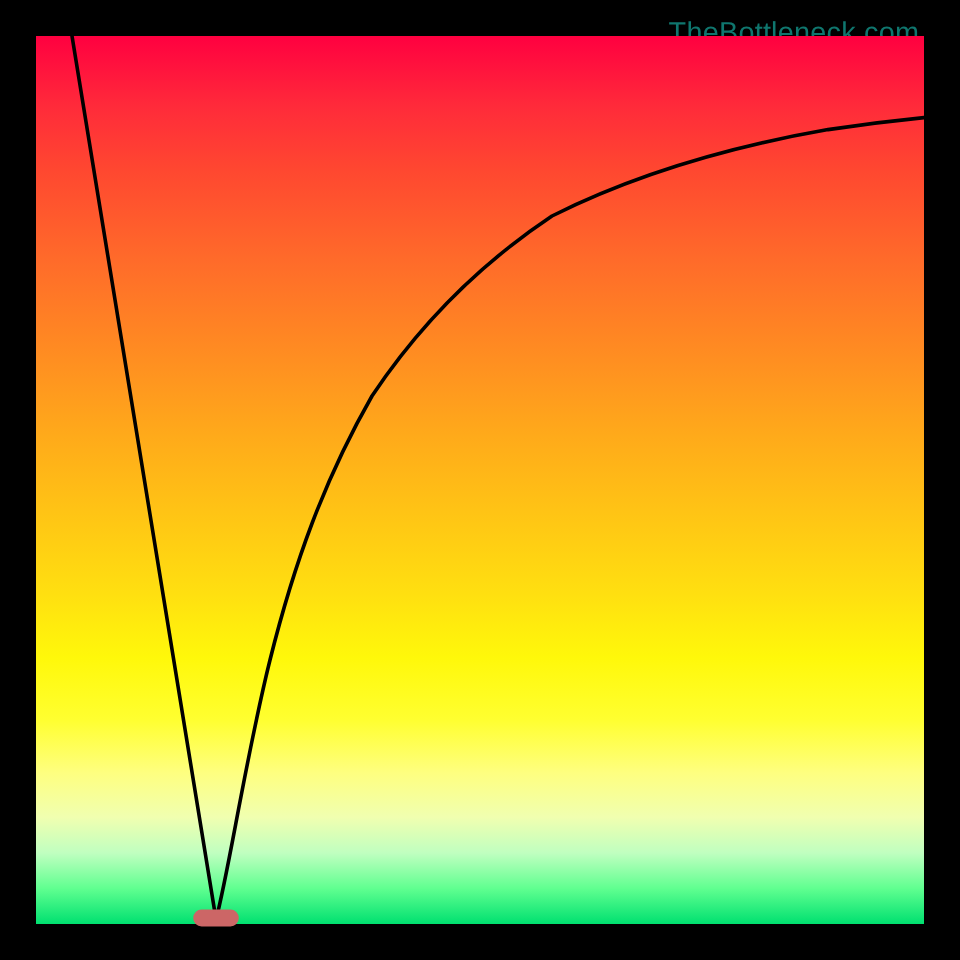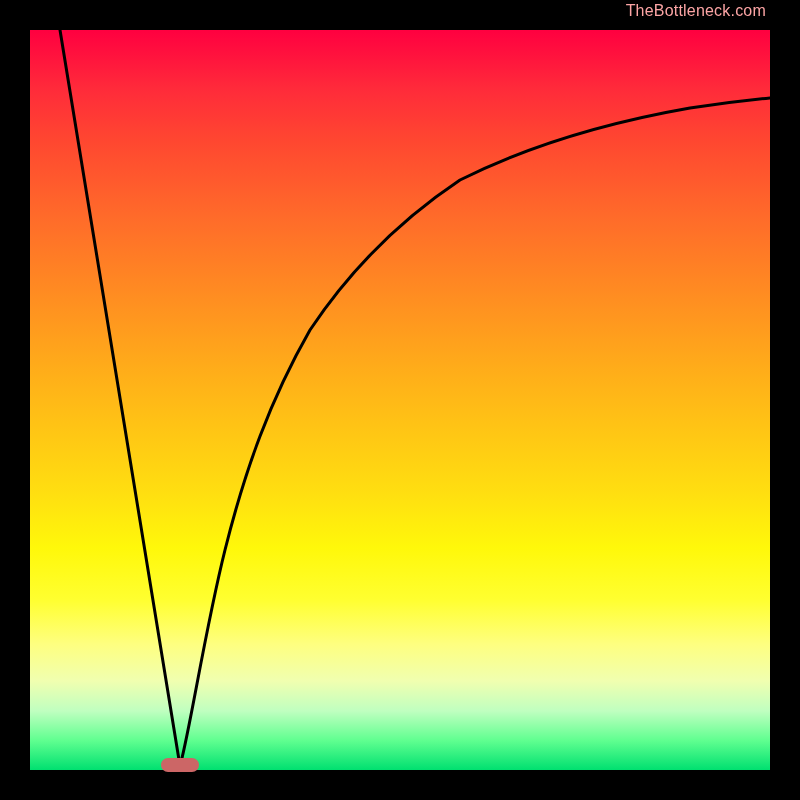--- a/index.html
+++ b/index.html
@@ -29,25 +29,25 @@
       #ffff30 77%,
       #feff80 83%,
       #f0ffb0 88%,
       #c0ffc0 92%,
       #60ff90 96%,
       #00e070 100%
     );
   }
   .watermark {
     position: absolute;
-    top: 2px;
+    top: 14px;
     right: 34px;
     font-family: Arial, Helvetica, sans-serif;
-    font-size: 16px;
-    color: #fca5a5;
+    font-size: 24px;
+    color: #0f766e;
     font-weight: 500;
     letter-spacing: 0.2px;
   }
   .curve-svg {
     position: absolute;
     left: 0;
     top: 0;
     width: 740px;
     height: 740px;
   }

